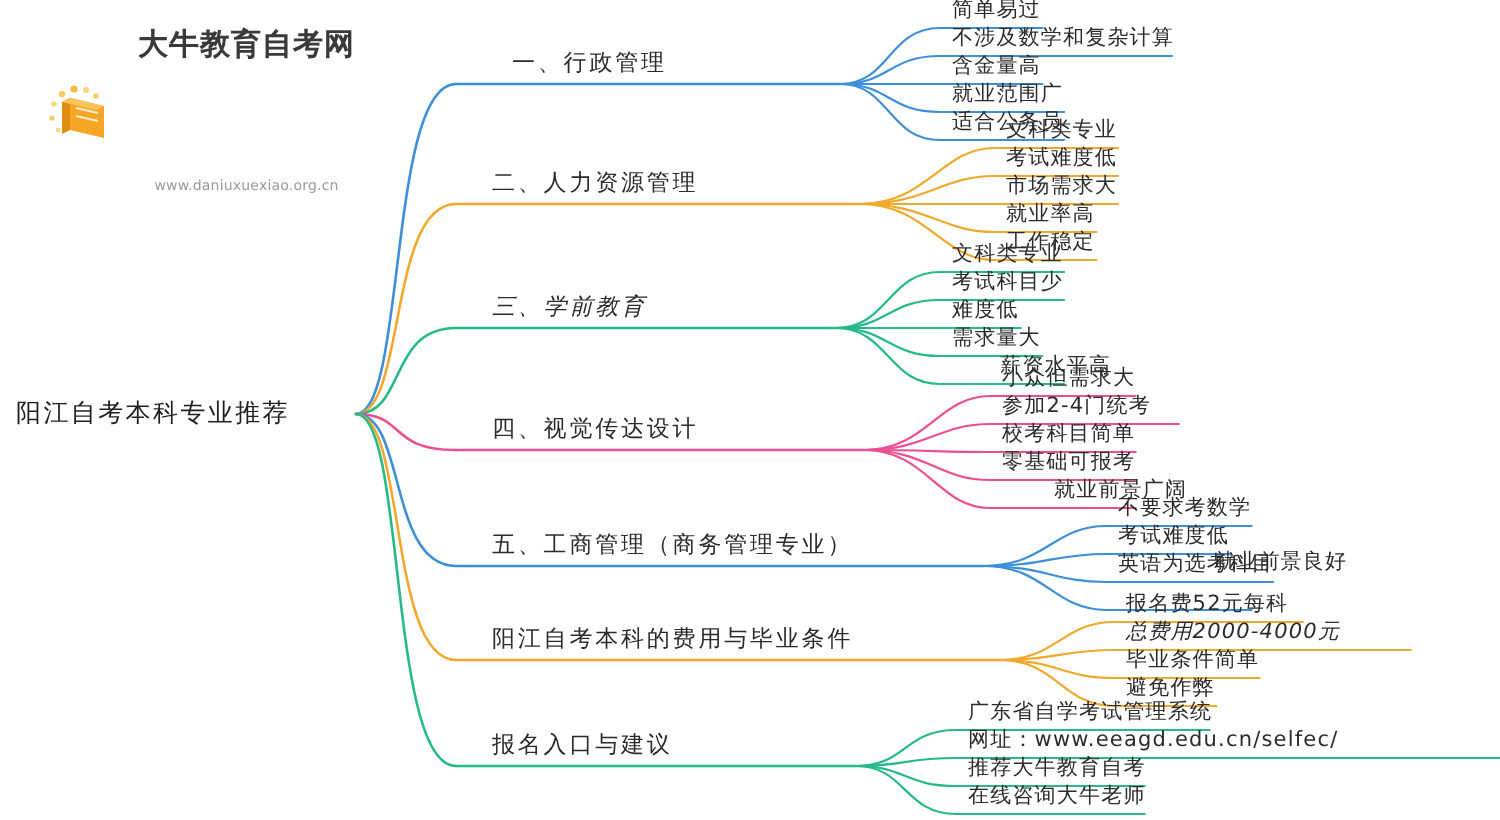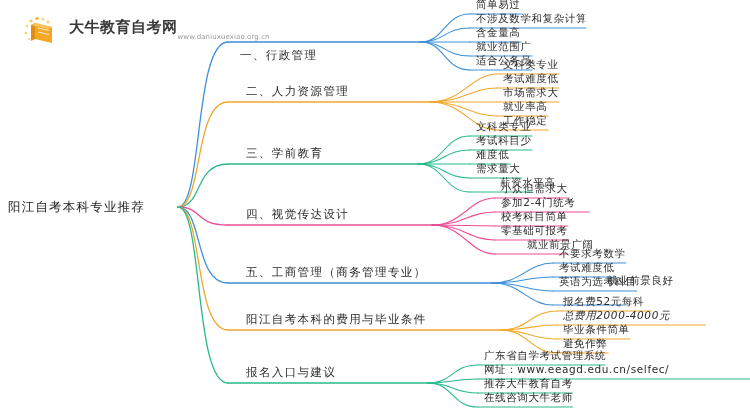--- a/index.html
+++ b/index.html
@@ -10,21 +10,21 @@
     overflow: hidden;
   }
   #canvas { position: relative; width: 750px; height: 410px; background: #fff; }
   #wires { position: absolute; left: 0; top: 0; width: 750px; height: 410px; }
 
   .logo-wrap {
     position: absolute; left: 22px; top: 14px;
     display: flex; align-items: center; gap: 7px;
   }
   .logo-mark { position: relative; width: 40px; height: 34px; flex: 0 0 auto; }
-  .logo-text { display: flex; flex-direction: row; justify-content: center; }
+  .logo-text { display: flex; flex-direction: column; justify-content: center; gap: 44px; }
   .logo-title {
     font-size: 15px; font-weight: bold; color: #3a3a3a;
     letter-spacing: 0.5px; line-height: 17px;
   }
   .logo-url {
     font-size: 7px; color: #9a9a9a; line-height: 11px;
     letter-spacing: 0.1px; margin-top: 13px; text-align: center;
   }
 
   .node { position: absolute; white-space: nowrap; color: #2b2b2b; }
@@ -145,33 +145,33 @@
       </svg>
     </span>
     <span class="logo-text">
       <span class="logo-title">大牛教育自考网</span>
       <span class="logo-url">www.daniuxuexiao.org.cn</span>
     </span>
   </div>
 
   <div id="nodes">
       <div class="node root-node" style="left: 8px; top: 207px;">阳江自考本科专业推荐</div>
-      <div class="node branch-node" style="left: 240px; top: 42px; margin-top: 24px;">一、行政管理</div>
+      <div class="node branch-node" style="left: 256px; top: 42px;">一、行政管理</div>
       <div class="node leaf-node" style="left: 476px; top: 14px;">简单易过</div>
       <div class="node leaf-node" style="left: 476px; top: 28px;">不涉及数学和复杂计算</div>
       <div class="node leaf-node" style="left: 476px; top: 42px;">含金量高</div>
       <div class="node leaf-node" style="left: 476px; top: 56px;">就业范围广</div>
       <div class="node leaf-node" style="left: 476px; top: 70px;">适合公务员</div>
       <div class="node branch-node" style="left: 246px; top: 102px;">二、人力资源管理</div>
       <div class="node leaf-node" style="left: 503px; top: 74px;">文科类专业</div>
       <div class="node leaf-node" style="left: 503px; top: 88px;">考试难度低</div>
       <div class="node leaf-node" style="left: 503px; top: 102px;">市场需求大</div>
       <div class="node leaf-node" style="left: 503px; top: 116px;">就业率高</div>
       <div class="node leaf-node" style="left: 503px; top: 130px;">工作稳定</div>
-      <div class="node branch-node" style="left: 246px; top: 164px;">三、学前教育</div>
+      <div class="node branch-node" style="left: 246px; top: 164px; font-style: italic;">三、学前教育</div>
       <div class="node leaf-node" style="left: 476px; top: 136px;">文科类专业</div>
       <div class="node leaf-node" style="left: 476px; top: 150px;">考试科目少</div>
       <div class="node leaf-node" style="left: 476px; top: 164px;">难度低</div>
       <div class="node leaf-node" style="left: 476px; top: 178px;">需求量大</div>
       <div class="node leaf-node" style="left: 500px; top: 192px;">薪资水平高</div>
       <div class="node branch-node" style="left: 246px; top: 225px;">四、视觉传达设计</div>
       <div class="node leaf-node" style="left: 501px; top: 198px;">小众但需求大</div>
       <div class="node leaf-node" style="left: 501px; top: 212px;">参加2-4门统考</div>
       <div class="node leaf-node" style="left: 501px; top: 226px;">校考科目简单</div>
       <div class="node leaf-node" style="left: 501px; top: 240px;">零基础可报考</div>

